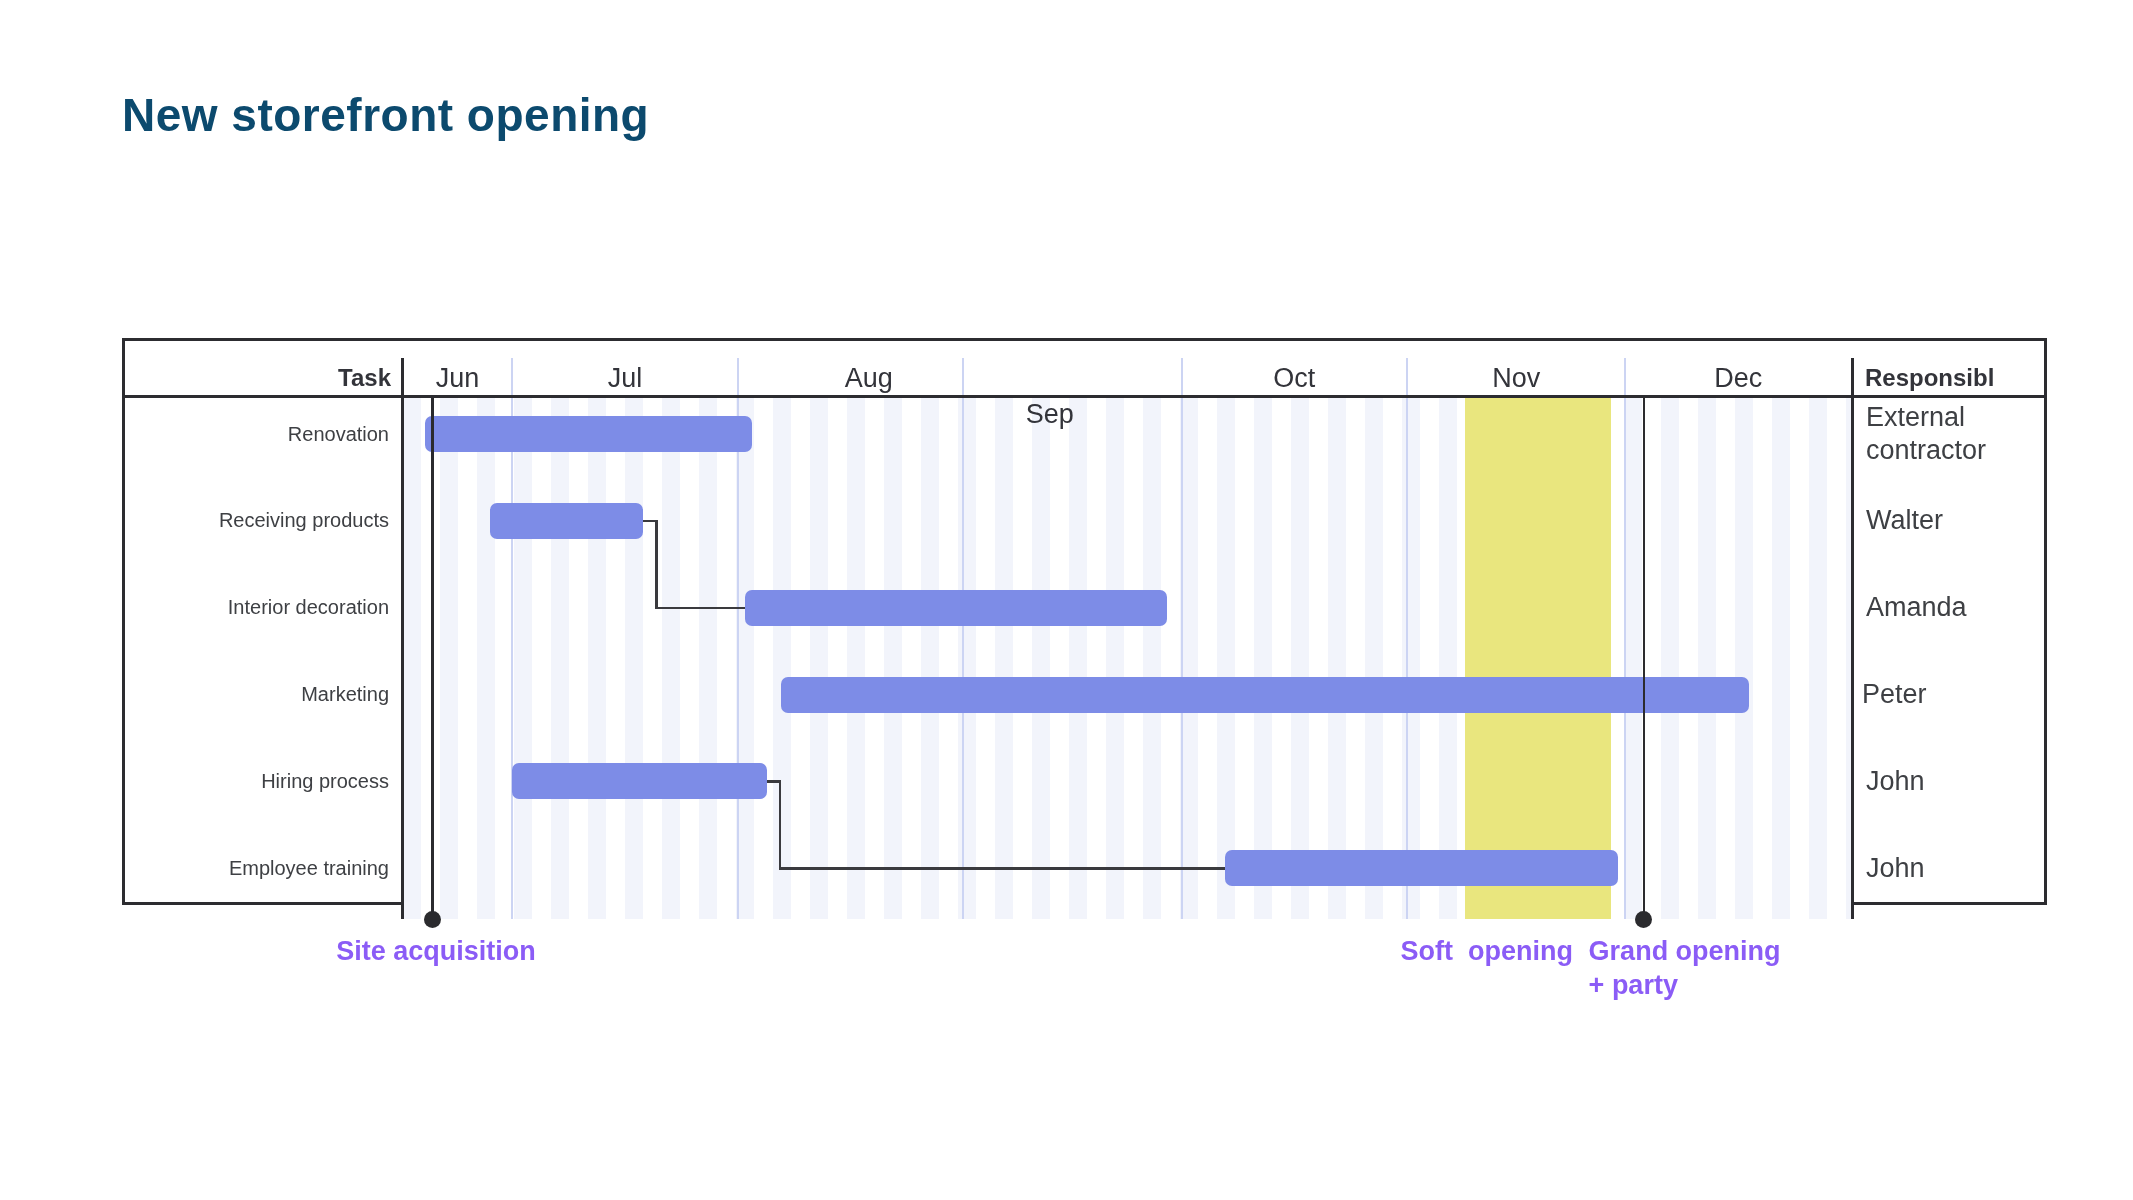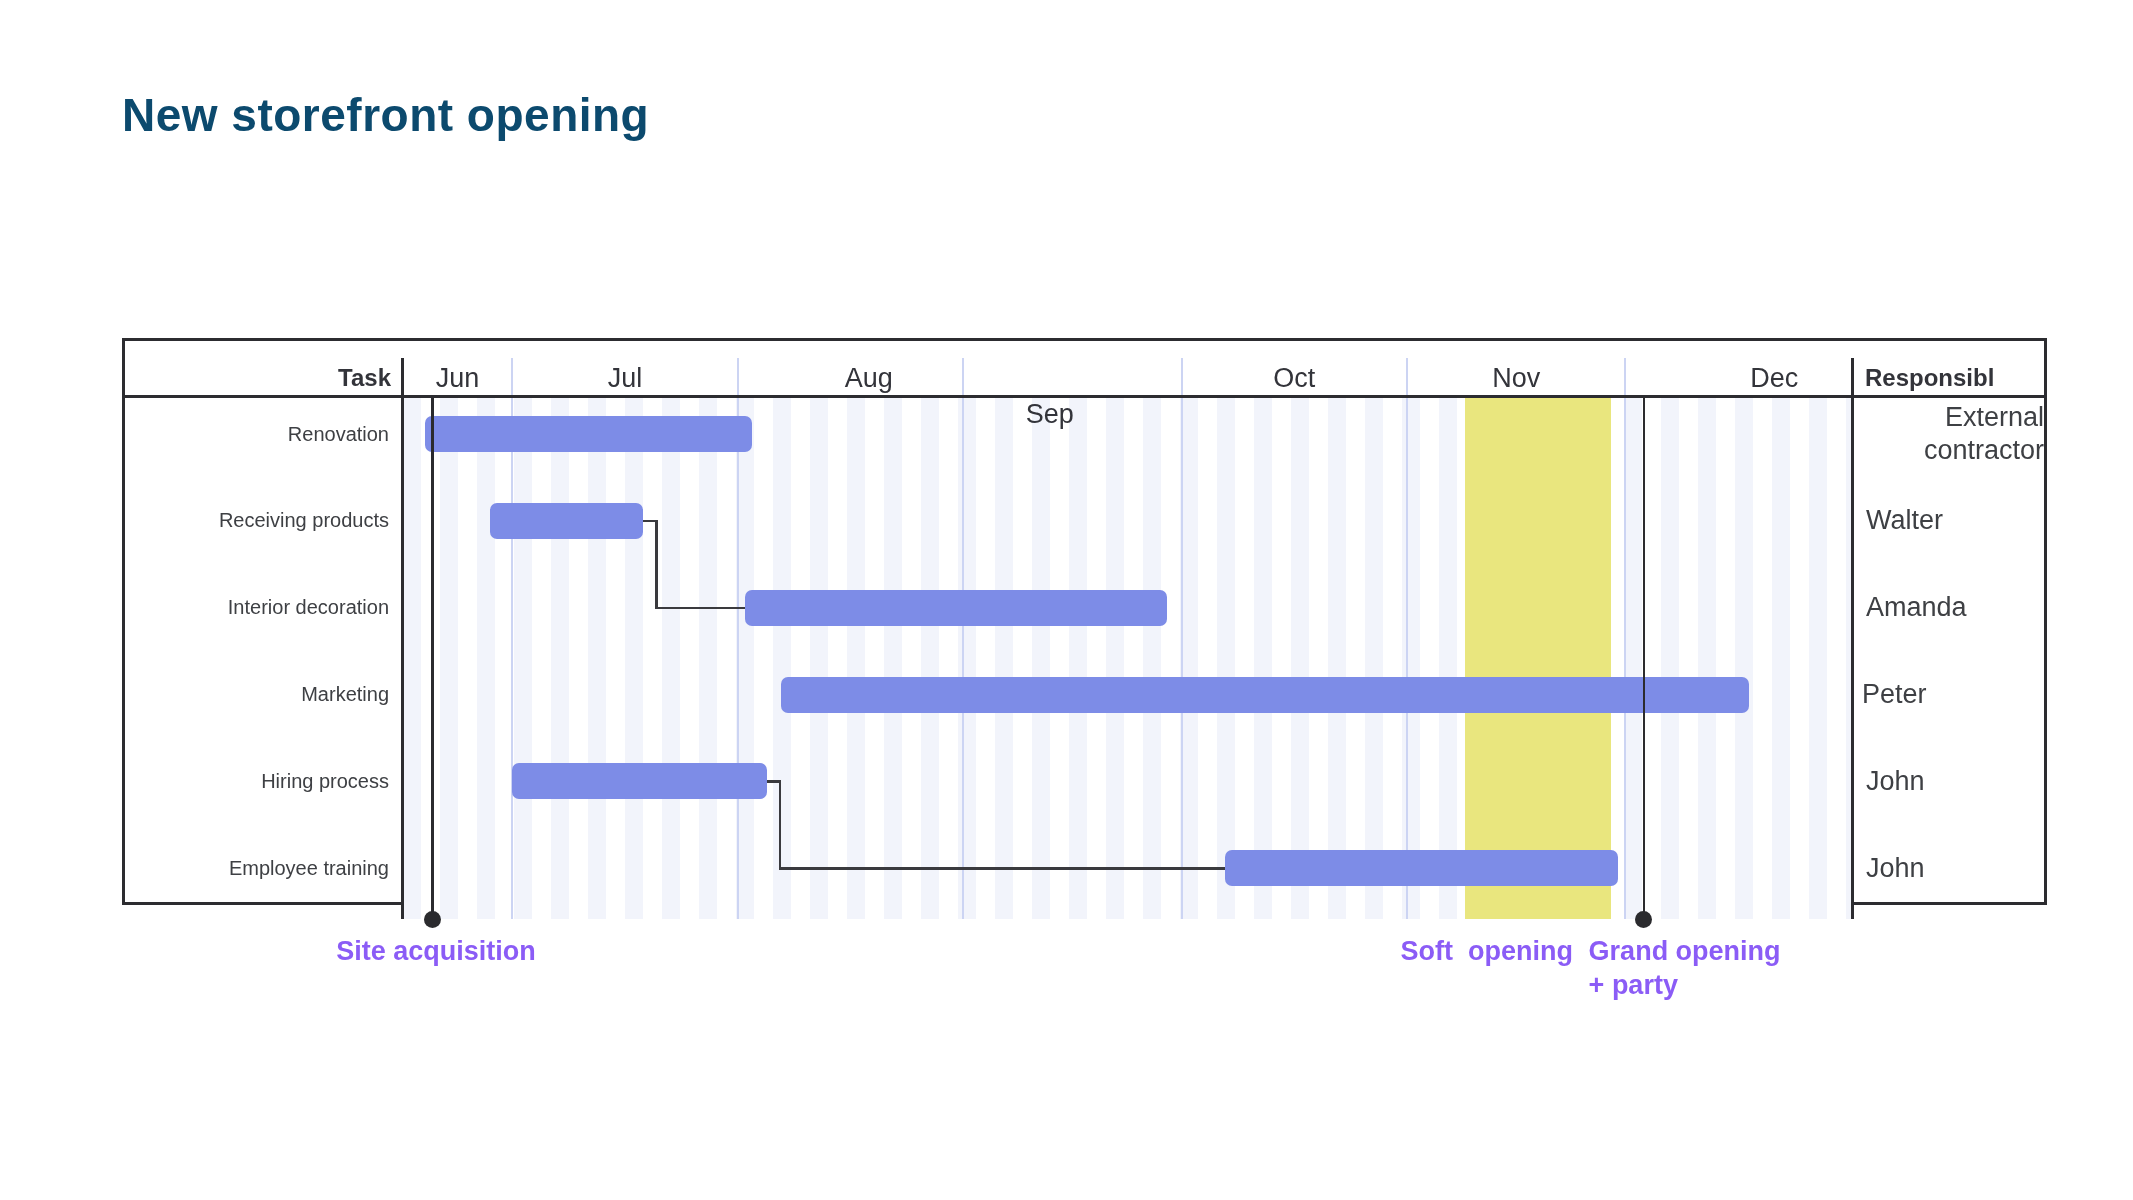--- a/index.html
+++ b/index.html
@@ -50,28 +50,28 @@
       </div>
     <div class="layer" id="header-layer">
       <div class="hcell bold task-hcell" id="task-hcell" style="left: 0px; width: 278px;">Task</div>
       <div class="hcell bold resp-hcell" id="resp-hcell" style="left: 1726px; width: 193px;">Responsibl</div>
     <div class="hcell" style="left: 278px; width: 109.146px;">Jun</div>
         <div class="hcell" style="left: 387.146px; width: 225.568px;">Jul</div>
         <div class="hcell" style="left: 612.714px; width: 262px;">Aug</div>
         <div class="hcell" style="left: 838.281px; width: 173px; margin-top: 36px;">Sep</div>
         <div class="hcell" style="left: 1056.57px; width: 225.568px;">Oct</div>
         <div class="hcell" style="left: 1282.14px; width: 218.291px;">Nov</div>
-        <div class="hcell" style="left: 1500.43px; width: 225.568px; margin-left: 36px;">Dec</div>
+        <div class="hcell" style="left: 1500.43px; width: 225.568px;">Dec</div>
         <div class="darkline" style="left: 0px; top: 37px; width: 1919px; height: 3px;"></div>
         <div class="darkline" style="left: 276px; top: 0px; width: 2.5px; height: 561px;"></div>
         <div class="darkline" style="left: 1726px; top: 0px; width: 2.5px; height: 561px;"></div>
       </div>
     <div class="layer" id="rows-layer">
         <div class="tlabel" style="left: 0px; top: 40px; width: 278px; height: 72px;">Renovation</div>
-        <div class="rlabel" style="left: 1726px; top: 40px; width: 193px; height: 72px; text-align: right;">External contractor</div>
+        <div class="rlabel" style="left: 1726px; top: 40px; width: 193px; height: 72px;">External contractor</div>
         <div class="tlabel" style="left: 0px; top: 126.833px; width: 278px; height: 72px;">Receiving products</div>
         <div class="rlabel" style="left: 1726px; top: 126.833px; width: 193px; height: 72px;">Walter</div>
         <div class="tlabel" style="left: 0px; top: 213.667px; width: 278px; height: 72px;">Interior decoration</div>
         <div class="rlabel" style="left: 1726px; top: 213.667px; width: 193px; height: 72px;">Amanda</div>
         <div class="tlabel" style="left: 0px; top: 300.5px; width: 278px; height: 72px;">Marketing</div>
         <div class="rlabel" style="left: 1726px; top: 300.5px; width: 193px; height: 72px; padding-left: 11px;">Peter</div>
         <div class="tlabel" style="left: 0px; top: 387.333px; width: 278px; height: 72px;">Hiring process</div>
         <div class="rlabel" style="left: 1726px; top: 387.333px; width: 193px; height: 72px;">John</div>
         <div class="tlabel" style="left: 0px; top: 474.167px; width: 278px; height: 72px;">Employee training</div>
         <div class="rlabel" style="left: 1726px; top: 474.167px; width: 193px; height: 72px;">John</div>

